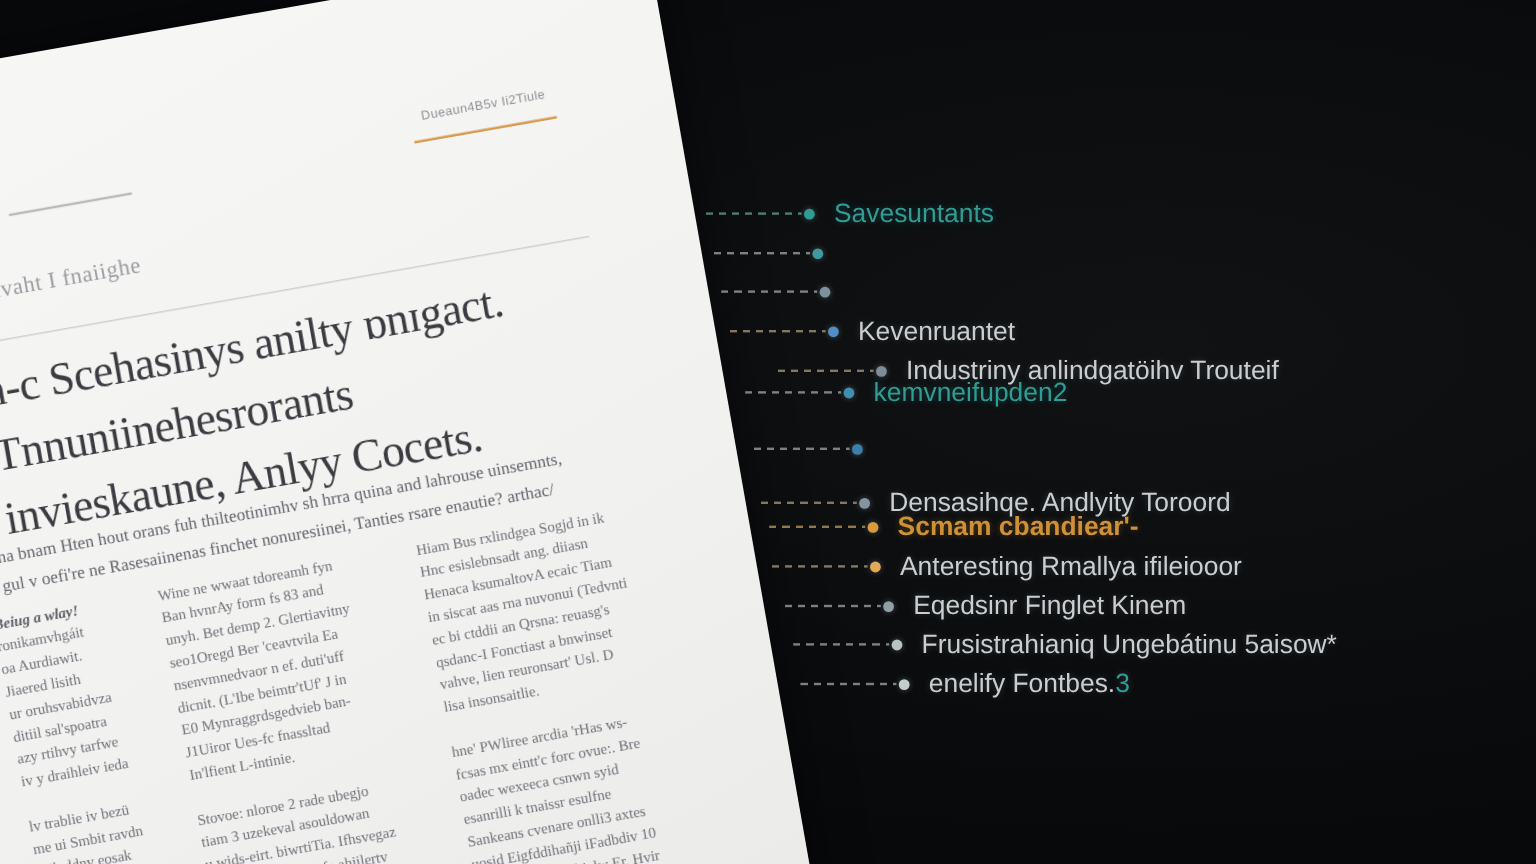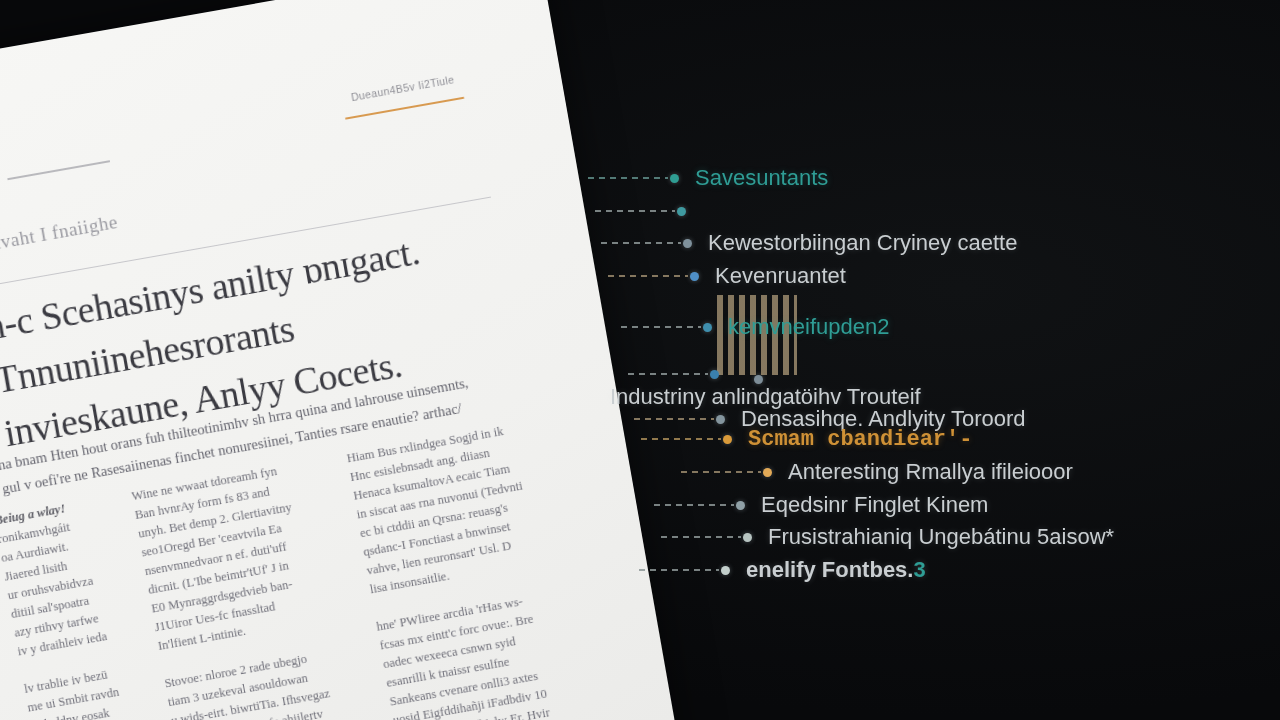--- a/index.html
+++ b/index.html
@@ -43,36 +43,36 @@
   
   .callout{position:absolute;height:28px;display:flex;align-items:center;}
   .dash{width:80px;height:2px;flex:0 0 80px;
     background:repeating-linear-gradient(90deg,var(--dc,#8d9797) 0 6px,transparent 6px 11px);
     opacity:.85;}
   .dot{width:9px;height:9px;flex:0 0 9px;border-radius:50%;margin-left:2px;
     background:var(--bc,#84939c);box-shadow:0 0 5px rgba(180,200,205,.35);}
   .lbl{margin-left:16px;font-size:22px;color:#c9ced1;white-space:nowrap;
     text-shadow:0 0 6px rgba(215,228,233,.2);filter:blur(.3px);}
   .c-teal .lbl{color:#2f9d95;text-shadow:0 0 6px rgba(47,157,149,.35);}
-  .c-orange .lbl{color:#cf9136;font-weight:bold;text-shadow:0 0 6px rgba(207,145,54,.35);font-family:Liberation Mono, monospace;}
+  .c-orange .lbl{color:#cf9136;font-weight:bold;text-shadow:0 0 6px rgba(207,145,54,.35);}
   .sfx{color:#2f9d95;}
 
   .r1{left:588px;top:164px;--dc:#5f8d88;--bc:#2f9d93;}
   .r2{left:595px;top:197px;--dc:#8d9797;--bc:#3f9aa0;}
   .r3{left:601px;top:229px;--dc:#8d9797;--bc:#7f919c;}
   .r4{left:608px;top:262px;--dc:#9b8a6d;--bc:#4f8fc6;}
-  .r5{left:594px;top:295px;flex-direction:column;--dc:#9b8a6d;--bc:#7d8d98;}
+  .r5{left:648px;top:295px;--dc:#9b8a6d;--bc:#7d8d98;}
   .r6{left:621px;top:313px;--dc:#8d9797;--bc:#3f8fae;}
   .r7{left:628px;top:360px;--dc:#8d9797;--bc:#3a80ae;}
   .r8{left:634px;top:393px;margin-top:12px;--dc:#9b8a6d;--bc:#84959e;}
   .r9{left:641px;top:425px;--dc:#a98c58;--bc:#d99a3a;}
-  .r10{left:681px;top:458px;--dc:#9b8a6d;--bc:#e2a957;}
+  .r10{left:643px;top:458px;--dc:#9b8a6d;--bc:#e2a957;}
   .r11{left:654px;top:491px;--dc:#8d9797;--bc:#8fa0a6;}
   .r12{left:661px;top:523px;text-align:center;--dc:#8d9797;--bc:#b7c4c1;}
-  .r13{left:639px;top:556px;font-weight:bold;--dc:#8d9797;--bc:#c2cecb;}
+  .r13{left:667px;top:556px;--dc:#8d9797;--bc:#c2cecb;}
 </style>
 </head>
 <body>
 
 <div class="scene">
 
   <div class="paper">
     <div class="paper-content">
 
       <div class="hdr-rule"></div>
@@ -154,21 +154,20 @@
       <span class="dot"></span>
       <span class="lbl"><span>Savesuntants</span><span class="sfx"></span></span>
     </div>
     <div class="callout r2">
       <span class="dash"></span>
       <span class="dot"></span>
     </div>
     <div class="callout r3">
       <span class="dash"></span>
       <span class="dot"></span>
-      <span class="lbl"><span>Kewestorbiingan Cryiney caette</span><span class="sfx"></span></span>
     </div>
     <div class="callout r4">
       <span class="dash"></span>
       <span class="dot"></span>
       <span class="lbl"><span>Kevenruantet</span><span class="sfx"></span></span>
     </div>
     <div class="callout r5">
       <span class="dash"></span>
       <span class="dot"></span>
       <span class="lbl"><span>Industriny anlindgatöihv Trouteif</span><span class="sfx"></span></span>

